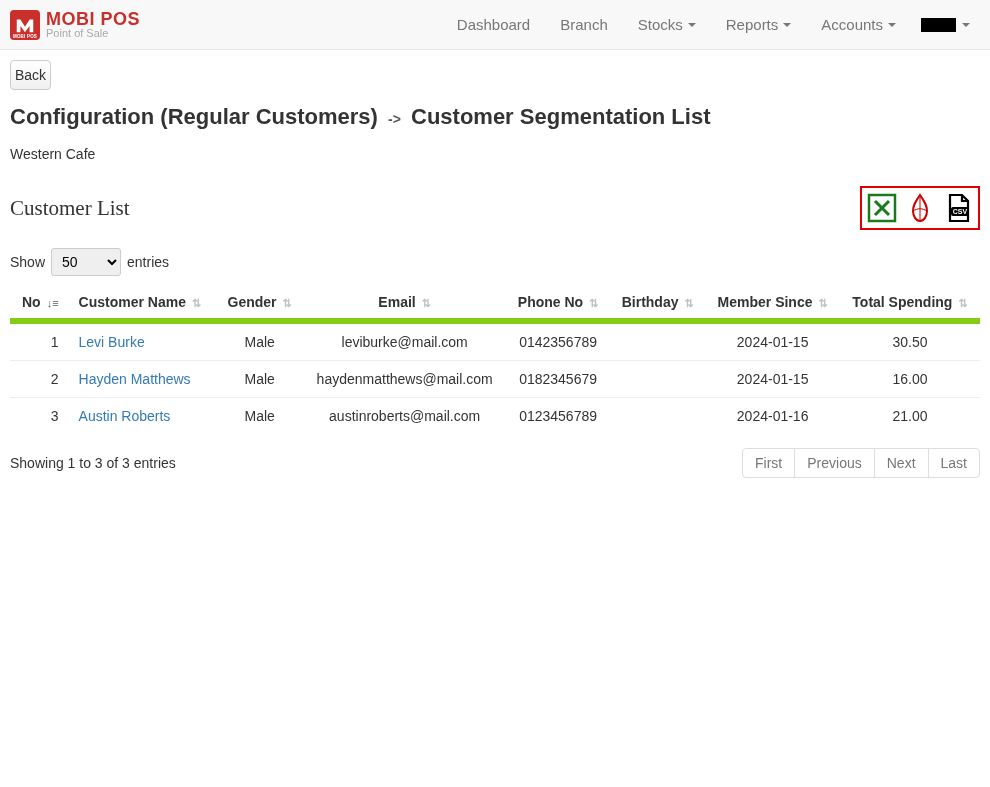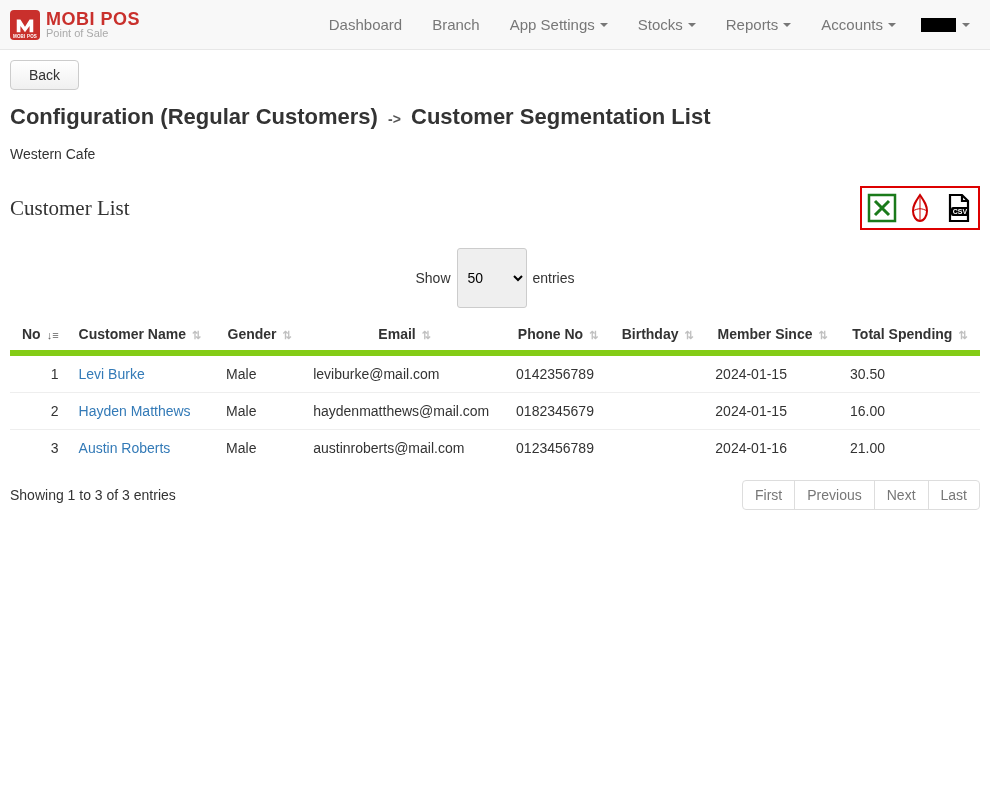--- a/index.html
+++ b/index.html
@@ -13,41 +13,41 @@
 .brand-text .line1 { color: #c9302c; font-weight: bold; font-size: 18px; letter-spacing: 0.5px; }
 .brand-text .line2 { color: #aaa; font-size: 11px; }
 .nav-items { display: flex; align-items: stretch; height: 100%; }
 .nav-item { display: flex; align-items: center; padding: 0 15px; color: #777; font-size: 15px; cursor: pointer; height: 100%; }
 .nav-item.active { background: #e7e7e7; color: #555; }
 .nav-item .caret { margin-left: 5px; }
 .caret { display: inline-block; width: 0; height: 0; border-left: 4px solid transparent; border-right: 4px solid transparent; border-top: 4px solid currentColor; vertical-align: middle; }
 .user-block { display: flex; align-items: center; padding: 0 10px; cursor: pointer; }
 .user-redact { background: #000; width: 35px; height: 14px; }
 .content { padding: 10px; }
-.back-btn { display: inline-block; padding: 6px 18px; border: 1px solid #ccc; border-radius: 4px; background: linear-gradient(#fff,#f0f0f0); cursor: pointer; font-size: 14px; color: #333; margin-bottom: 14px; }
+.back-btn { display: inline-block; padding: 6px 4px; border: 1px solid #ccc; border-radius: 4px; background: linear-gradient(#fff,#f0f0f0); cursor: pointer; font-size: 14px; color: #333; margin-bottom: 14px; }
 .breadcrumb-title { font-size: 22px; color: #333; margin-bottom: 16px; font-weight: bold; }
 .breadcrumb-title .arrow { font-size: 14px; color: #555; margin: 0 4px; }
 .store-name { font-size: 14px; margin-bottom: 24px; }
 .list-header { display: flex; justify-content: space-between; align-items: center; margin-bottom: 18px; }
 .list-title { font-size: 21px; font-weight: normal; font-family: Liberation Serif, serif; }
 .export-block { display: flex; gap: 4px; border: 2px solid #d00; padding: 3px; }
 .export-icon { width: 34px; height: 34px; display: flex; align-items: center; justify-content: center; cursor: pointer; }
 .export-icon svg { width: 32px; height: 32px; }
-.table-controls { display: flex; justify-content: space-between; align-items: center; margin-bottom: 10px; font-size: 14px; flex-direction: column; }
+.table-controls { display: flex; justify-content: space-between; align-items: center; margin-bottom: 10px; font-size: 14px; }
 .show-entries { display: flex; align-items: center; gap: 6px; }
-.show-entries select { padding: 20px 6px; border: 1px solid #ccc; border-radius: 3px; font-size: 14px; width: 70px; }
+.show-entries select { padding: 4px 6px; border: 1px solid #ccc; border-radius: 3px; font-size: 14px; width: 70px; }
 .search-box { display: flex; align-items: center; gap: 6px; }
 .search-box input { border: 1px solid #ccc; border-radius: 3px; padding: 5px 8px; font-size: 14px; width: 150px; }
 table.data { width: 100%; border-collapse: collapse; }
 table.data thead th { text-align: left; padding: 8px 10px; border-bottom: 6px solid #84cc16; font-weight: bold; font-size: 14px; cursor: pointer; white-space: nowrap; }
 table.data thead th .sort-icon { margin-left: 6px; opacity: 0.3; font-size: 11px; }
 table.data thead th.sorted-asc .sort-icon { opacity: 0.8; color: #333; }
 table.data tbody td { padding: 10px; border-top: 1px solid #eee; font-size: 14px; }
 table.data tbody td.num { text-align: right; }
-table.data tbody td.center { }
+table.data tbody td.center { text-align: center; }
 table.data tbody td .link { color: #337ab7; cursor: pointer; }
 .table-footer { display: flex; justify-content: space-between; align-items: center; margin-top: 14px; }
 .pagination { display: flex; }
 .pagination .pg-btn { padding: 6px 12px; border: 1px solid #ddd; color: #777; cursor: pointer; margin-left: -1px; font-size: 14px; }
 .pagination .pg-btn:first-child { border-radius: 4px 0 0 4px; }
 .pagination .pg-btn:last-child { border-radius: 0 4px 4px 0; }
 </style>
 </head>
 <body>
 
@@ -63,24 +63,20 @@
       <span class="line1">MOBI POS</span>
       <span class="line2">Point of Sale</span>
     </div>
   </div>
   <div class="nav-items">
     <div class="nav-item">
         <span>Dashboard</span>
       </div>
     <div class="nav-item">
         <span>Branch</span>
-      </div>
-    <div class="nav-item">
-        <span>App Settings</span>
-        <span class="caret"></span>
       </div>
     <div class="nav-item">
         <span>Stocks</span>
         <span class="caret"></span>
       </div>
     <div class="nav-item">
         <span>Reports</span>
         <span class="caret"></span>
       </div>
     <div class="nav-item">

